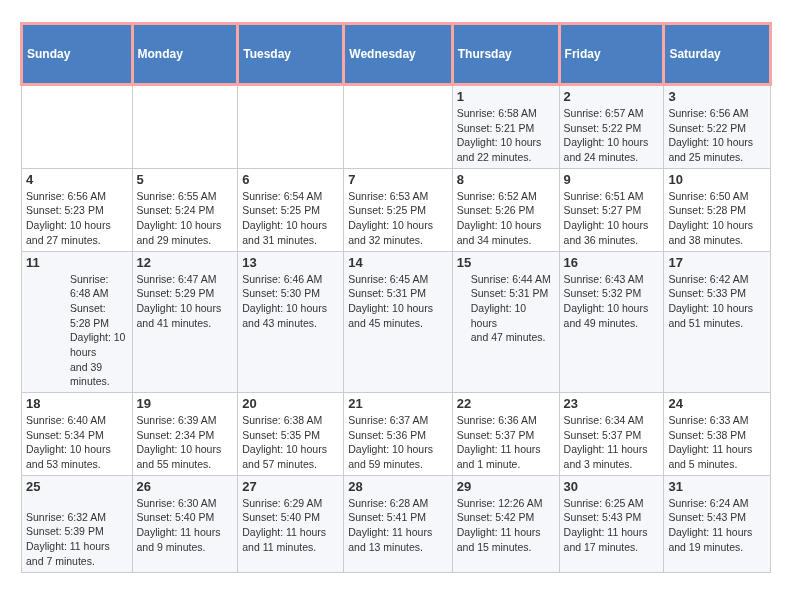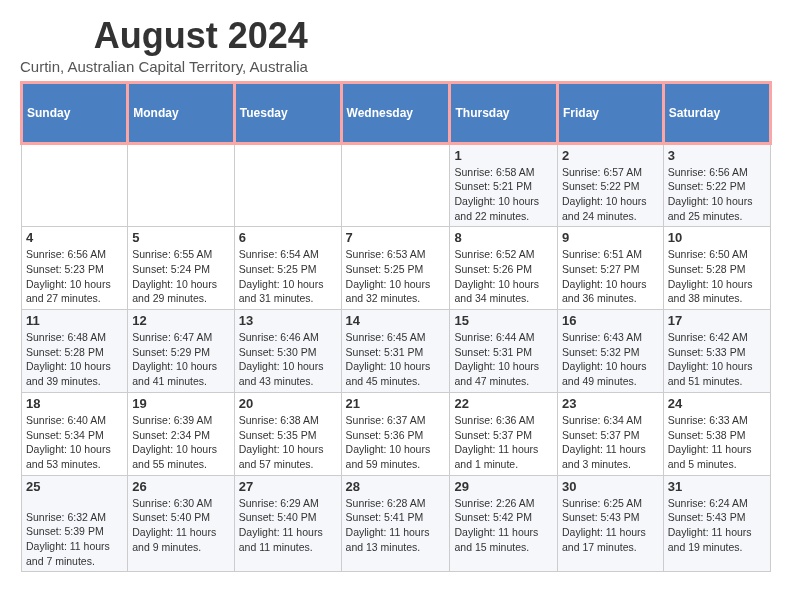--- a/index.html
+++ b/index.html
@@ -87,24 +87,20 @@
       line-height: 1.4;
     }
     .empty-cell {
       background: #fff !important;
     }
   </style>
 </head>
 <body>
 
 <div class="header">
-  <div class="title-block">
-    <div class="month-title">August 2024</div>
-    <div class="location-title">Curtin, Australian Capital Territory, Australia</div>
-  </div>
 </div>
 
 <table>
   <thead>
     <tr>
     <th>Sunday</th>
         <th>Monday</th>
         <th>Tuesday</th>
         <th>Wednesday</th>
         <th>Thursday</th>
@@ -187,21 +183,21 @@
           <span class="day-number">10</span>
           <div class="day-info" style="white-space: pre-line;">Sunrise: 6:50 AM
 Sunset: 5:28 PM
 Daylight: 10 hours
 and 38 minutes.</div>
         </td>
       </tr>
       <tr>
         <td>
           <span class="day-number">11</span>
-          <div class="day-info" style="white-space: pre-line;">Sunrise: 6:48 AM
+          <div class="day-info" style="white-space: pre-line; margin-left: 44px;">Sunrise: 6:48 AM
 Sunset: 5:28 PM
 Daylight: 10 hours
 and 39 minutes.</div>
         </td>
         <td>
           <span class="day-number">12</span>
           <div class="day-info" style="white-space: pre-line;">Sunrise: 6:47 AM
 Sunset: 5:29 PM
 Daylight: 10 hours
 and 41 minutes.</div>
@@ -215,21 +211,21 @@
         </td>
         <td>
           <span class="day-number">14</span>
           <div class="day-info" style="white-space: pre-line;">Sunrise: 6:45 AM
 Sunset: 5:31 PM
 Daylight: 10 hours
 and 45 minutes.</div>
         </td>
         <td>
           <span class="day-number">15</span>
-          <div class="day-info" style="white-space: pre-line;">Sunrise: 6:44 AM
+          <div class="day-info" style="white-space: pre-line; margin-left: 14px;">Sunrise: 6:44 AM
 Sunset: 5:31 PM
 Daylight: 10 hours
 and 47 minutes.</div>
         </td>
         <td>
           <span class="day-number">16</span>
           <div class="day-info" style="white-space: pre-line;">Sunrise: 6:43 AM
 Sunset: 5:32 PM
 Daylight: 10 hours
 and 49 minutes.</div>
@@ -317,21 +313,21 @@
         </td>
         <td>
           <span class="day-number">28</span>
           <div class="day-info" style="white-space: pre-line;">Sunrise: 6:28 AM
 Sunset: 5:41 PM
 Daylight: 11 hours
 and 13 minutes.</div>
         </td>
         <td>
           <span class="day-number">29</span>
-          <div class="day-info" style="white-space: pre-line;">Sunrise: 2:26 AM
+          <div class="day-info" style="white-space: pre-line;">Sunrise: 12:26 AM
 Sunset: 5:42 PM
 Daylight: 11 hours
 and 15 minutes.</div>
         </td>
         <td>
           <span class="day-number">30</span>
           <div class="day-info" style="white-space: pre-line;">Sunrise: 6:25 AM
 Sunset: 5:43 PM
 Daylight: 11 hours
 and 17 minutes.</div>

